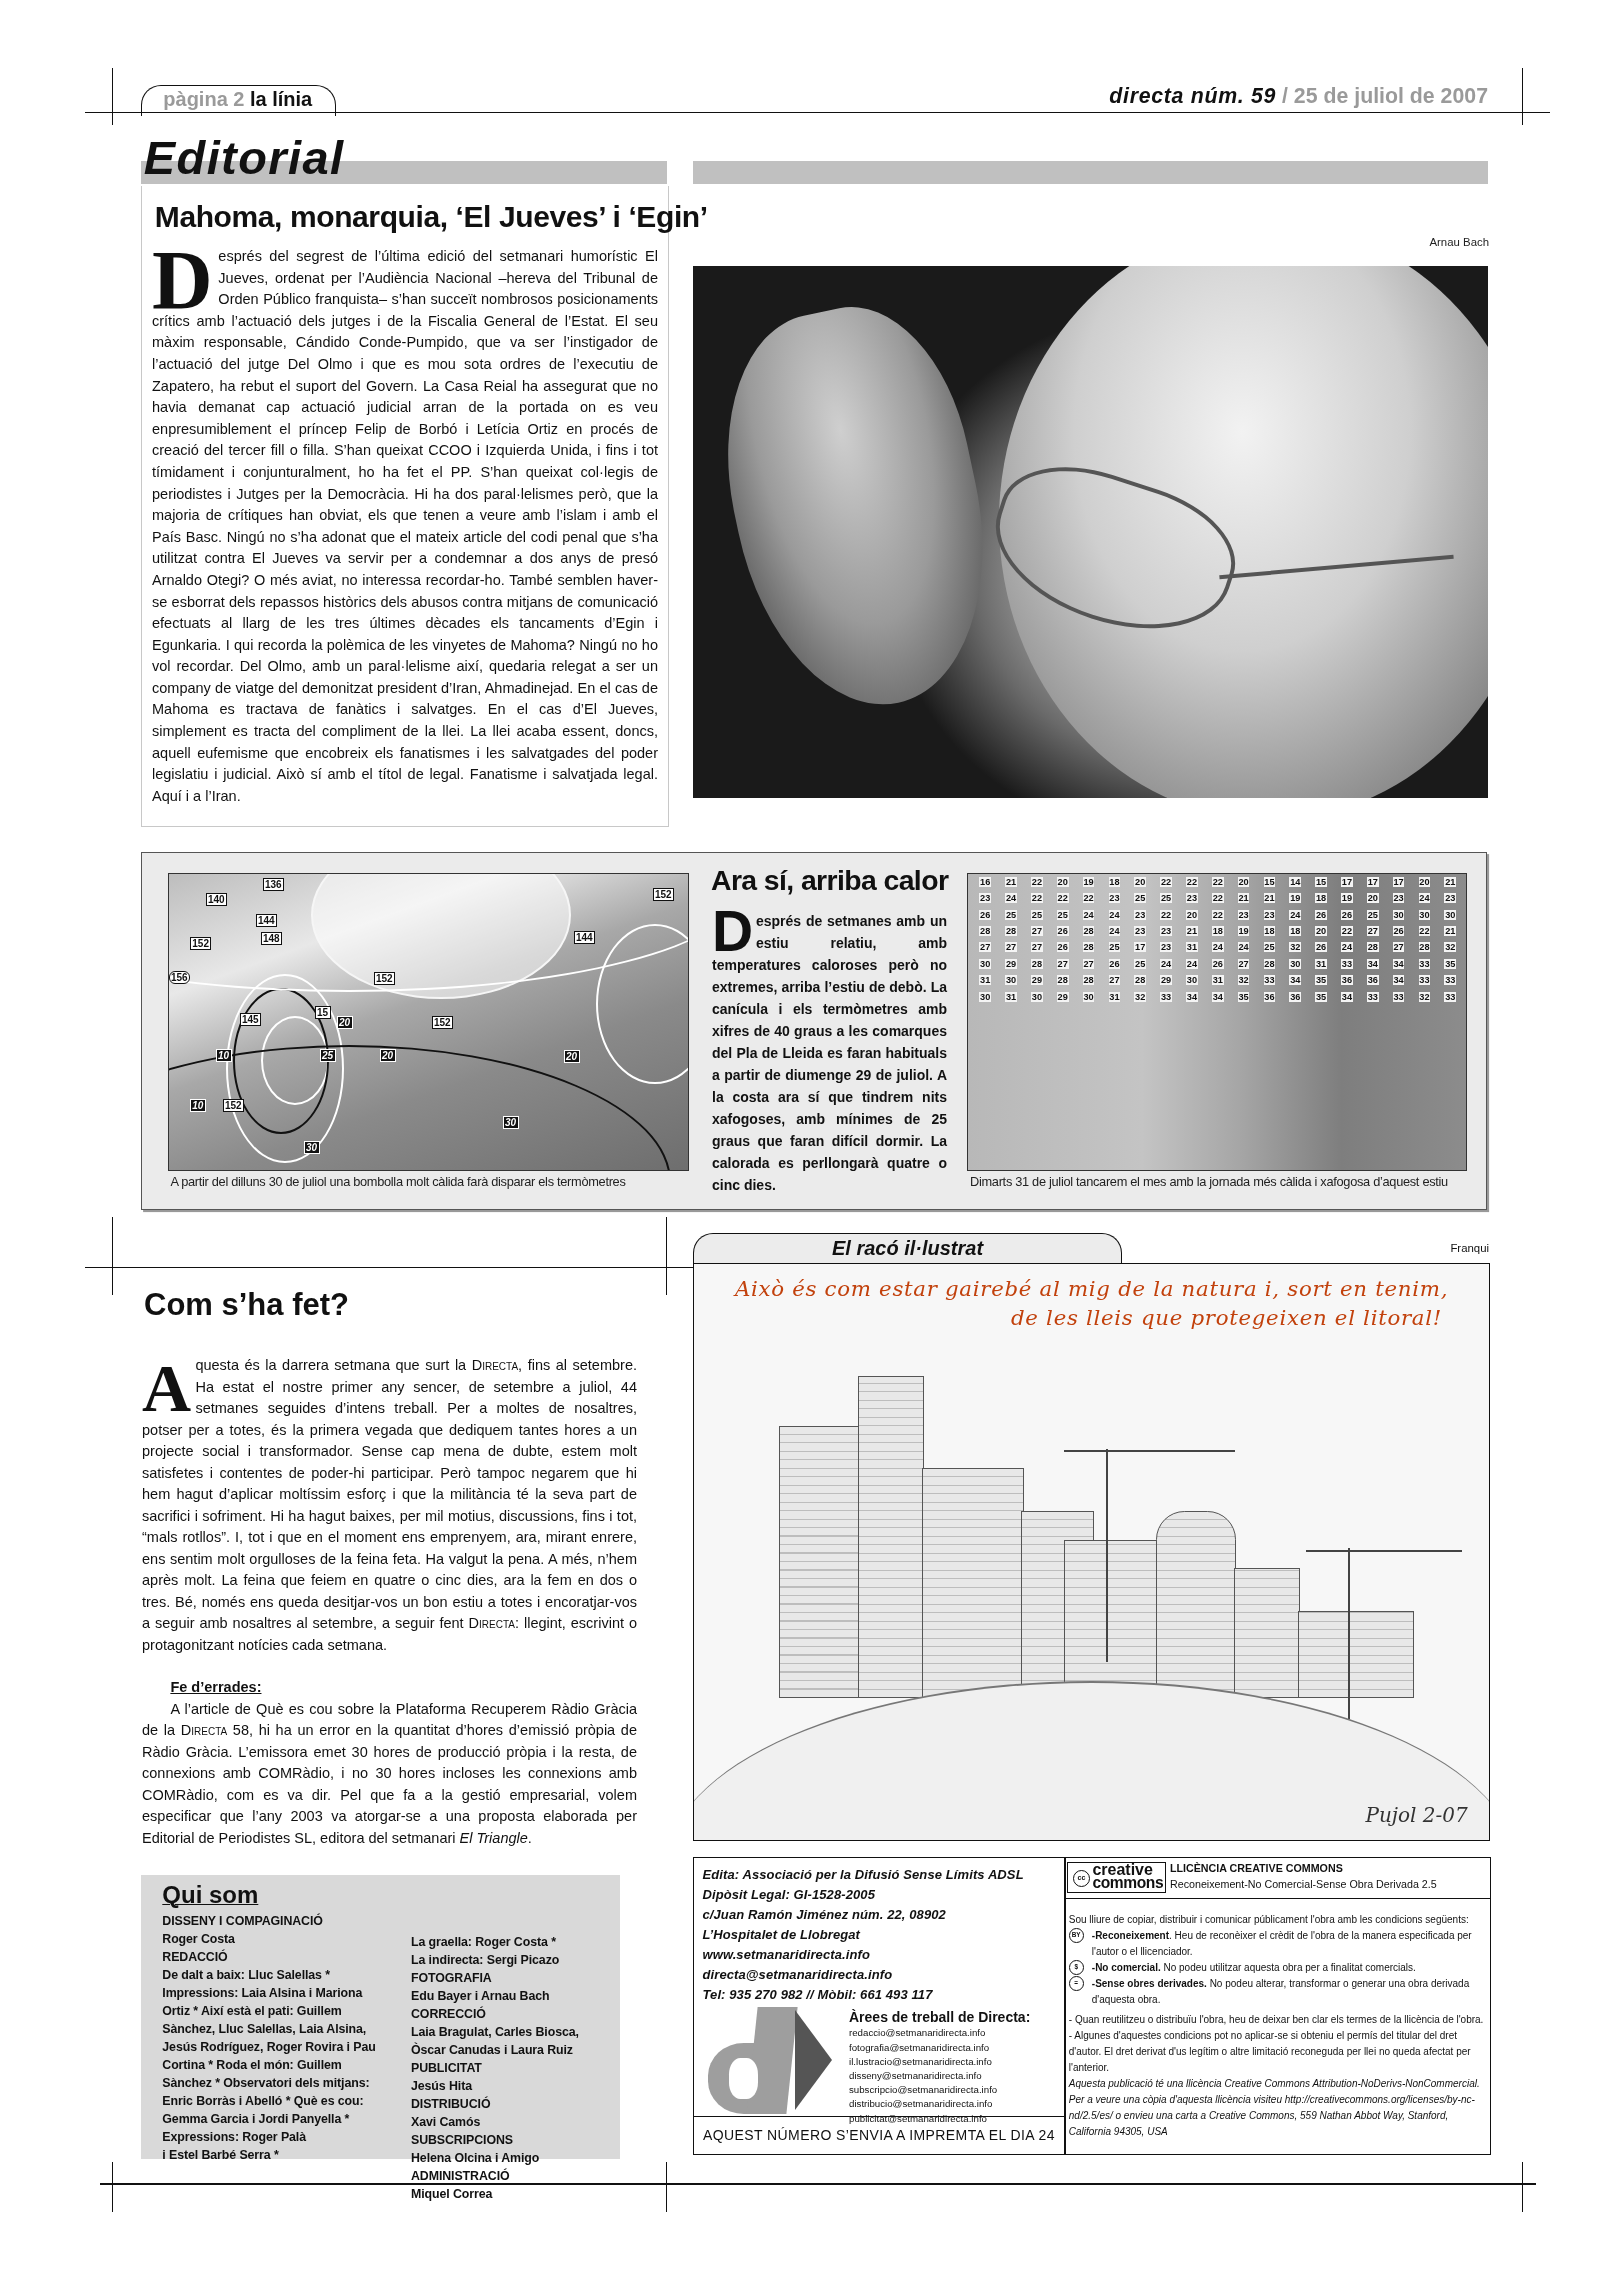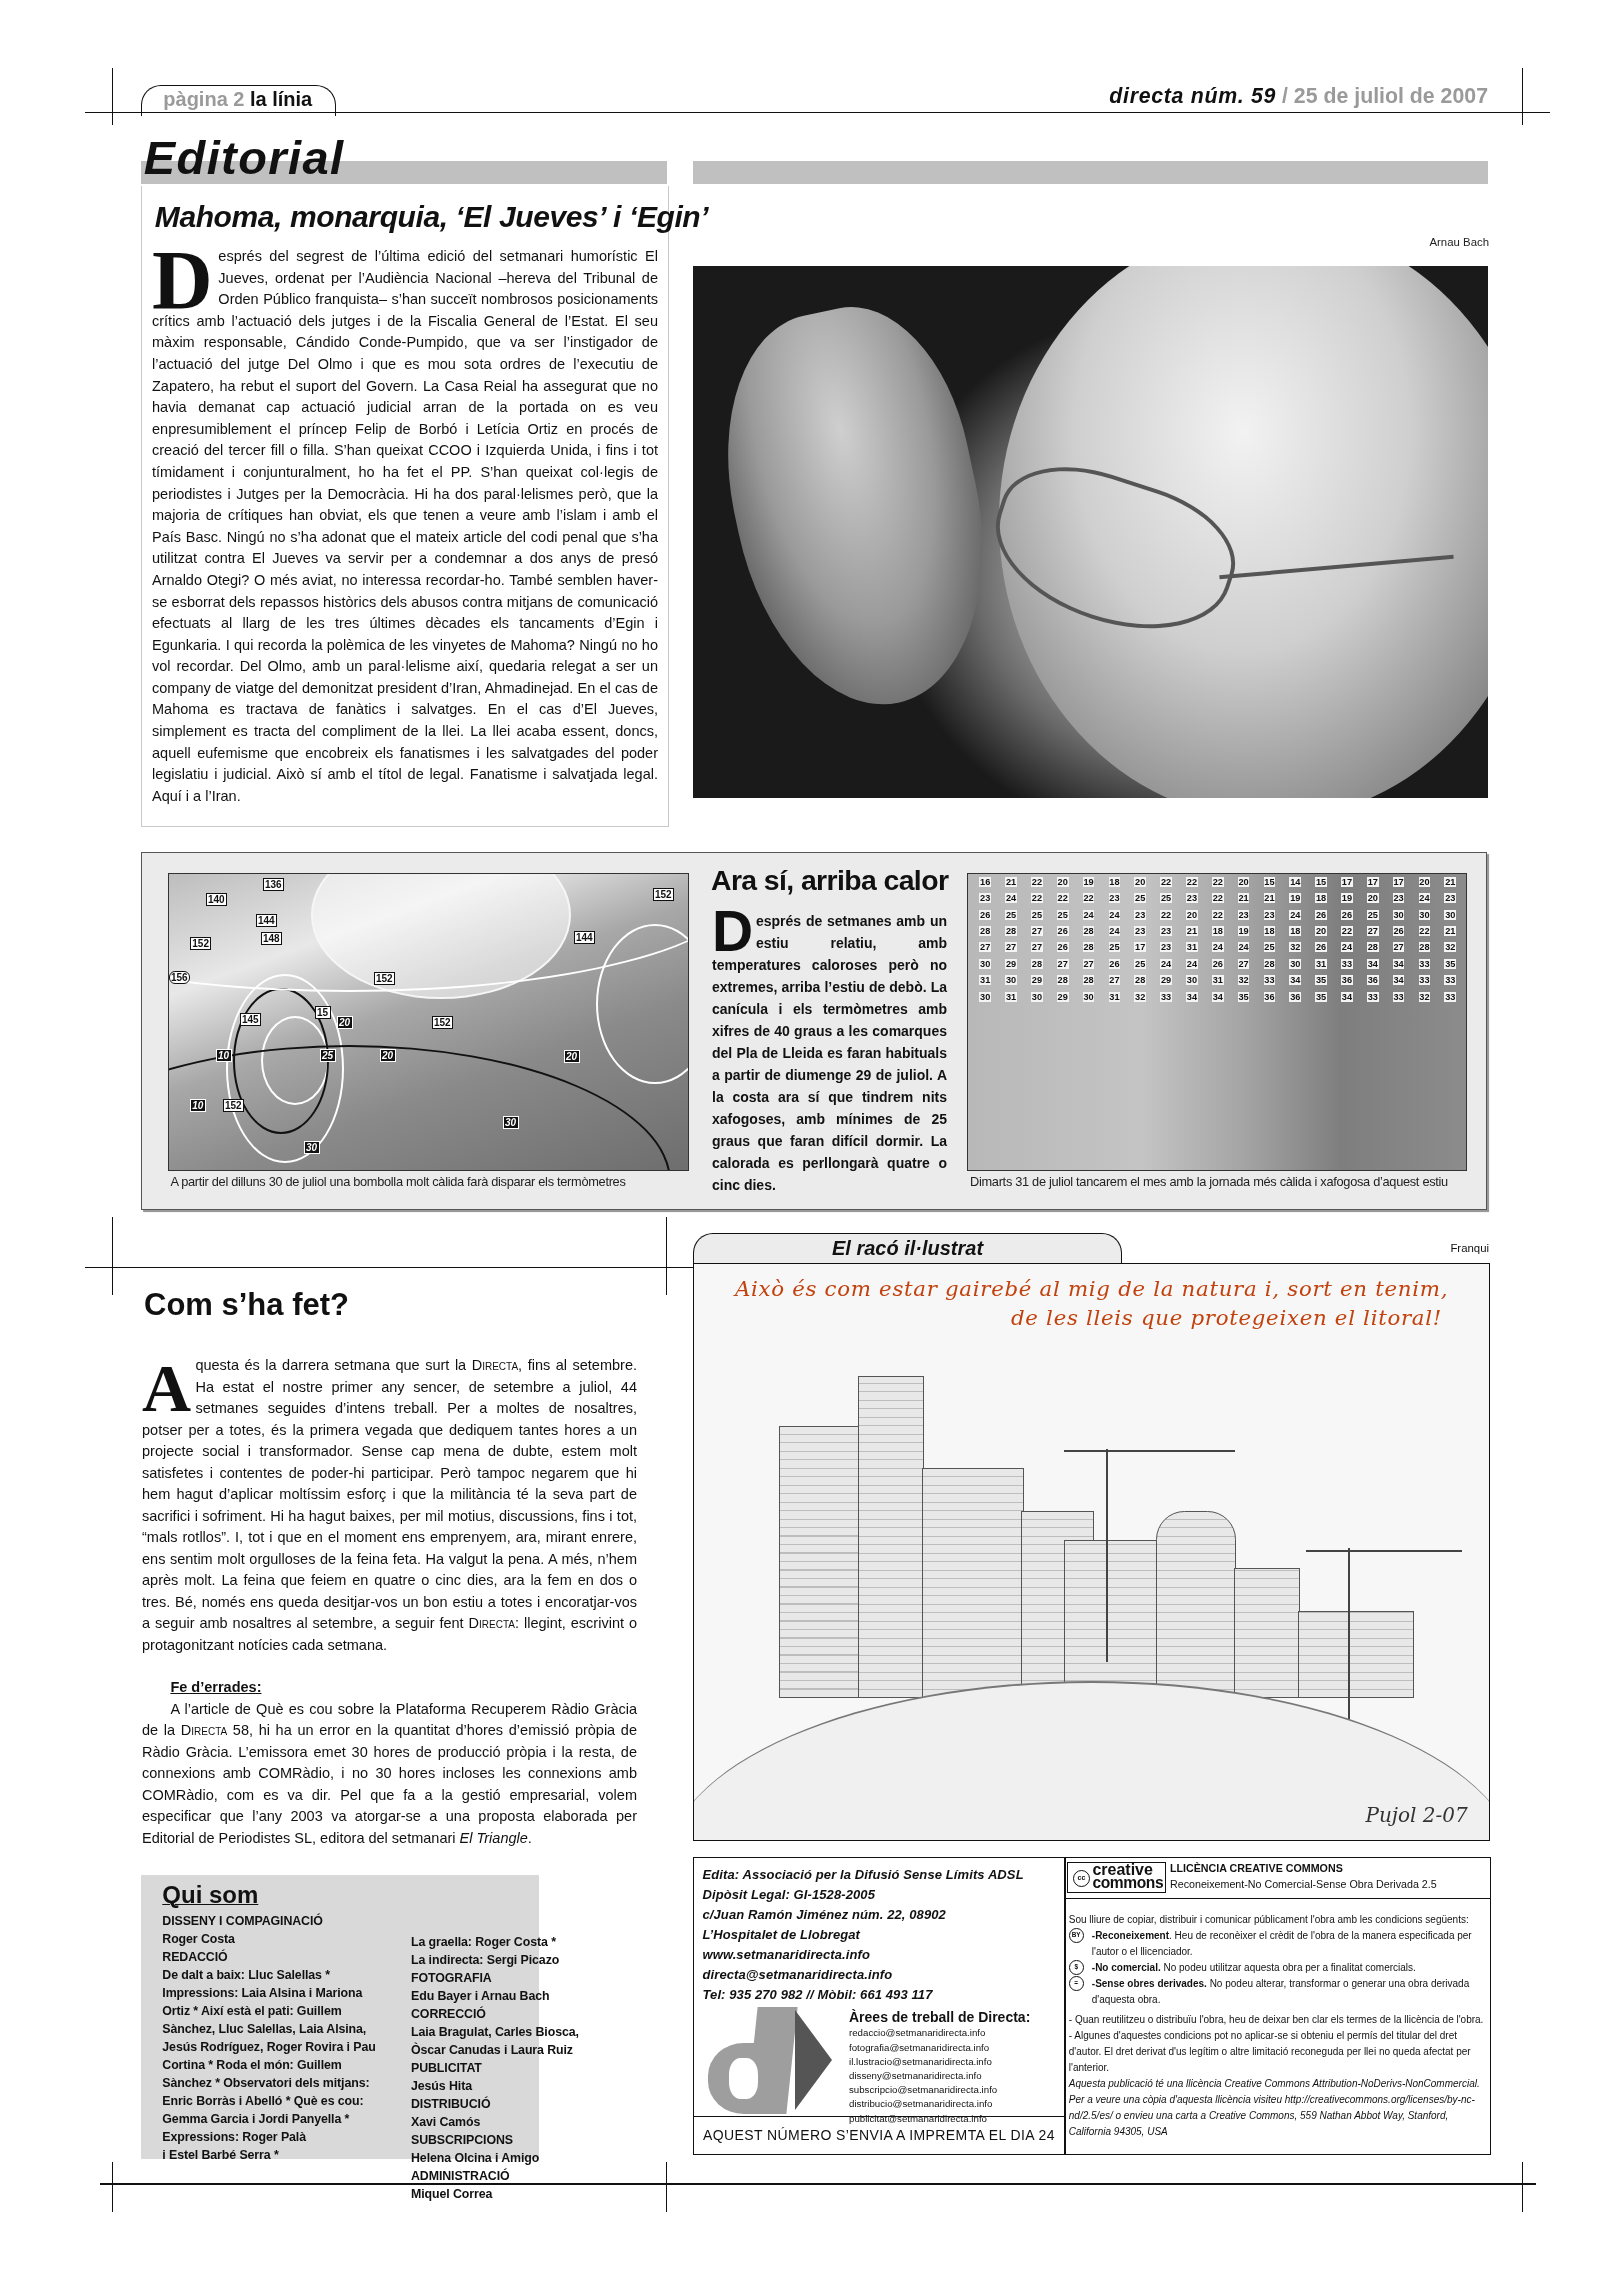--- a/index.html
+++ b/index.html
@@ -22,21 +22,21 @@
 
   
   .section-head { height: 50px; }
   .section-head .band { position: absolute; left: 0; right: 0; top: 24px; height: 23px; background: #c0c0c0; }
   .section-head .title { position: absolute; left: 2.8px; top: -7.1px; font-size: 47px; font-weight: 900;
     font-style: italic; letter-spacing: 1.4px; color: #111; white-space: nowrap; }
 
   
   .editorial-box { left: 141px; top: 186px; width: 526px; height: 640px;
     border-right: 1.4px solid #c8c8c8; border-bottom: 1.4px solid #c8c8c8; border-left: 1.4px solid #c8c8c8; }
-  .ed-title { left: 12.8px; top: 14.2px; font-size: 30px; font-weight: bold; white-space: nowrap; letter-spacing: -0.4px; font-style: italic; }
+  .ed-title { left: 12.8px; top: 14.2px; font-size: 30px; font-weight: bold; white-space: nowrap; letter-spacing: -0.4px; }
   .ed-body { left: 10px; top: 60px; width: 506px; font-size: 14.5px; line-height: 21.6px;
     text-align: justify; hyphens: manual; }
   .dropcap { float: left; font-family: "Liberation Serif", serif; font-weight: 900; font-size: 84px;
     line-height: 63px; margin: 2.8px 5.7px -4.3px 0; color: #111; }
 
   
   .photo-credit { right: 134px; top: 236px; font-size: 11.4px; color: #222; }
   .photo { left: 693px; top: 266px; width: 795px; height: 532px; background:
     radial-gradient(ellipse 299px 270px at 62% 58%, #d9d9d9 0%, #b8b8b8 35%, #6a6a6a 70%, #1a1a1a 100%),
     #222; overflow: hidden; }
@@ -71,21 +71,21 @@
 
   
   .how-title { left: 144px; top: 1287px; font-size: 31px; font-weight: bold; white-space: nowrap; }
   .how-body { left: 142px; top: 1355px; width: 495px; font-size: 14.5px; line-height: 21.5px; text-align: justify; }
   .how-body .dropcap { font-size: 68px; line-height: 60px; margin: 2.8px 4.3px -5.7px 0; }
   .sc { font-variant: small-caps; }
   .errata-head { font-weight: bold; text-decoration: underline; }
   .indent { text-indent: 28.4px; }
 
   
-  .who-box { left: 141px; top: 1875px; width: 398px; height: 284px; background: #d9d9d9; }
+  .who-box { left: 141px; top: 1875px; width: 479px; height: 284px; background: #d9d9d9; }
   .who-title { left: 21.3px; top: 5.7px; font-size: 24px; font-weight: bold; text-decoration: underline; text-decoration-thickness: 1.4px; }
   .who-col { font-size: 12.4px; line-height: 18px; font-weight: bold; white-space: nowrap; letter-spacing: -0.1px; }
   .who-left { left: 21.3px; top: 37px; }
   .who-right { left: 270px; top: 20px; margin-top: 38px; }
 
   
   .ill-tab { left: 693px; top: 1233px; width: 427px; height: 31px; border: 1.4px solid #111; border-bottom: none;
     border-radius: 20px 20px 0 0; background: #ececec; }
   .ill-tab span { position: absolute; left: 0; right: 0; top: 2.8px; text-align: center; font-size: 20px; font-weight: 900; font-style: italic; }
   .ill-credit { right: 134px; top: 1242px; font-size: 11.4px; }

